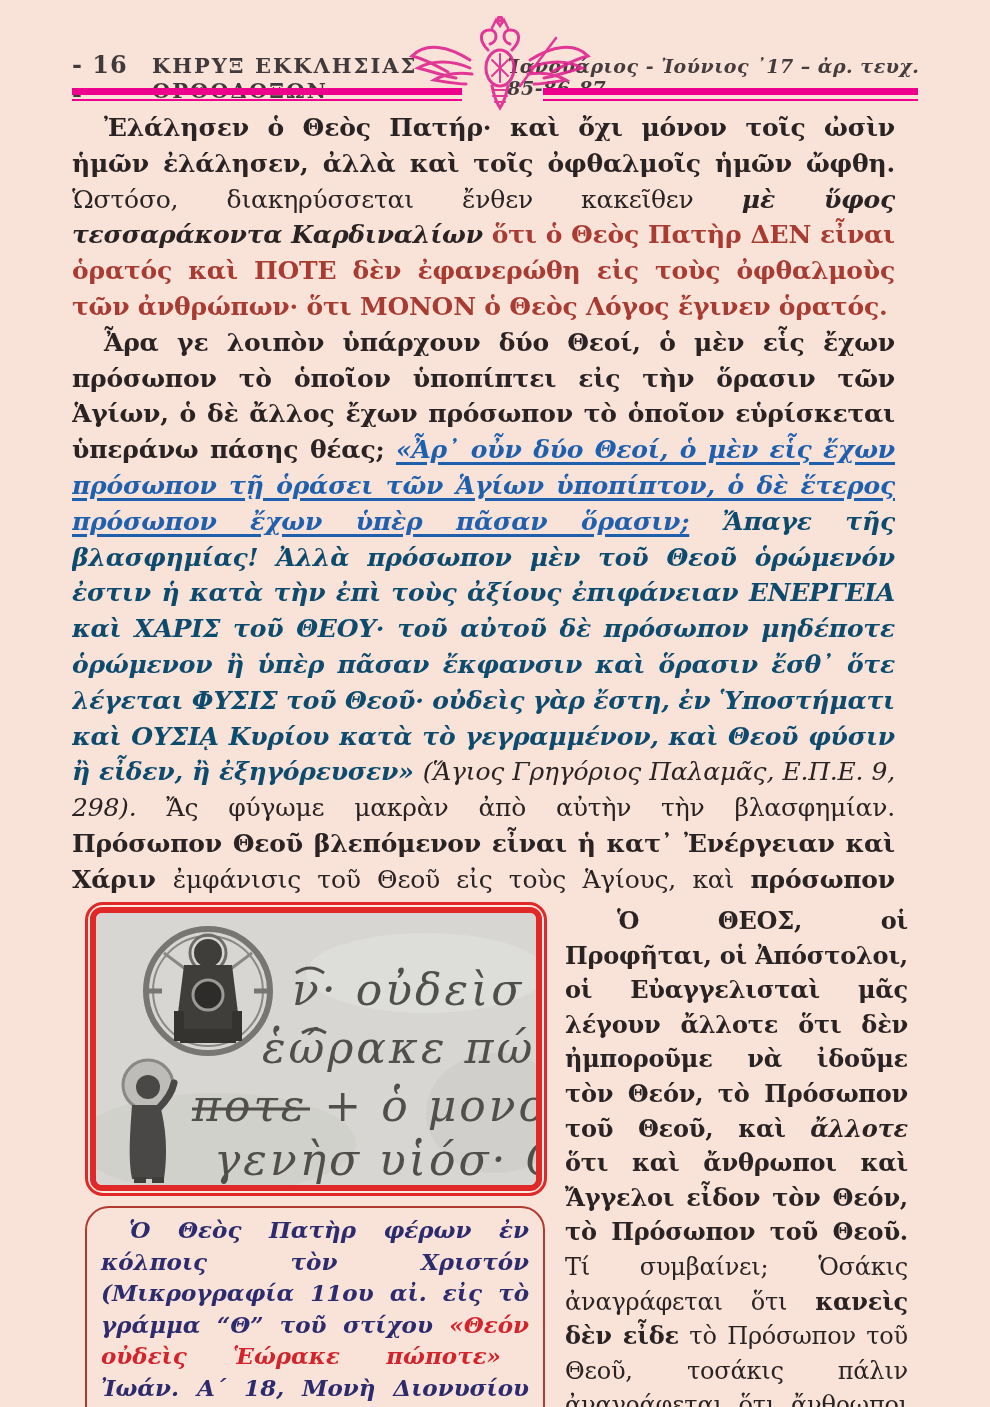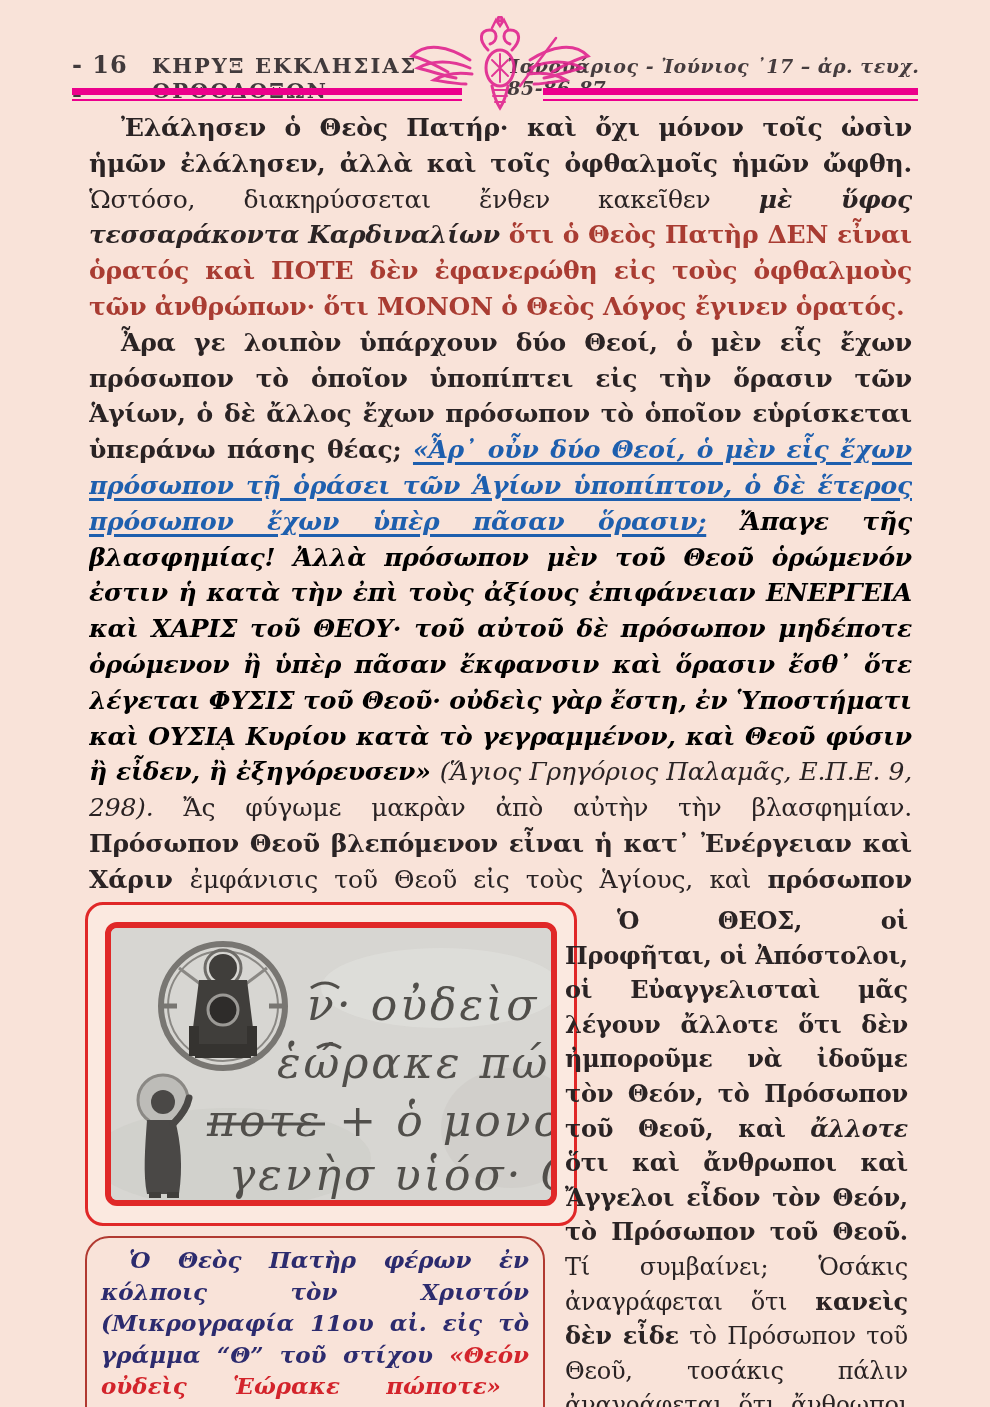--- a/index.html
+++ b/index.html
@@ -19,49 +19,49 @@
   .paper-title{font-size:21px;font-weight:700;color:#413a3c;letter-spacing:2px;}
   .issue-info{font-size:19px;font-style:italic;font-weight:600;color:#453c3e;letter-spacing:.5px;}
   .rule{position:absolute;background:#ec008c;}
   .rule-thick-left {left:72px;top:88px;width:390px;height:7px;}
   .rule-thick-right{left:543px;top:88px;width:375px;height:7px;}
   .rule-thin-left  {left:72px;top:99px;width:390px;height:2px;}
   .rule-thin-right {left:543px;top:99px;width:375px;height:2px;}
   .eagle{position:absolute;left:408px;top:16px;width:184px;height:96px;}
   
   .content{
-    position:absolute;left:89px;top:110px;width:823px;height:790px;overflow:hidden;
+    position:absolute;left:72px;top:110px;width:823px;height:790px;overflow:hidden;
   }
   p.body-par{
     margin:0;font-size:25px;line-height:35.8px;text-align:justify;text-indent:32px;
     letter-spacing:-0.2px;
   }
   
   .seg-b  {font-weight:700;}
   .seg-r  {}
   .seg-i  {font-style:italic;}
   .seg-bi {font-weight:700;font-style:italic;}
   .seg-rb {color:#a93c32;font-weight:700;}
-  .seg-blu{color:#000000;font-weight:700;font-style:italic;}
+  .seg-blu{color:#0c4a6e;font-weight:700;font-style:italic;}
   .seg-blu-u{
     color:#1e5fae;font-weight:700;font-style:italic;
     text-decoration:underline;text-decoration-thickness:2.5px;text-underline-offset:4px;
   }
   .seg-cap   {color:#2c2b6e;margin-left:28px;}
   .seg-capred{color:#d3242b;}
   
   .columns{position:absolute;left:85px;top:902px;width:823px;display:flex;gap:12px;}
   .left-col{width:468px;flex:none;}
   .right-col{
     flex:1;font-size:24px;line-height:34.6px;text-align:justify;text-indent:52px;
     letter-spacing:-0.2px;margin-top:2px;
   }
   
   .photo-frame{
-    width:452px;border:3px solid #e02828;border-radius:18px;padding:17px;background:#fbe9e0;
+    width:452px;border:3px solid #e02828;border-radius:18px;padding:2px;background:#fbe9e0;
   }
   .photo-inner{
     border:6px solid #e02828;border-radius:12px;overflow:hidden;background:#d7d6d2;
     height:272px;
   }
   .photo-inner svg{display:block;}
   
   .caption-box{
     margin-top:10px;width:428px;
     border:2.5px solid #b13a31;border-radius:24px;padding:6px 14px 8px 14px;

